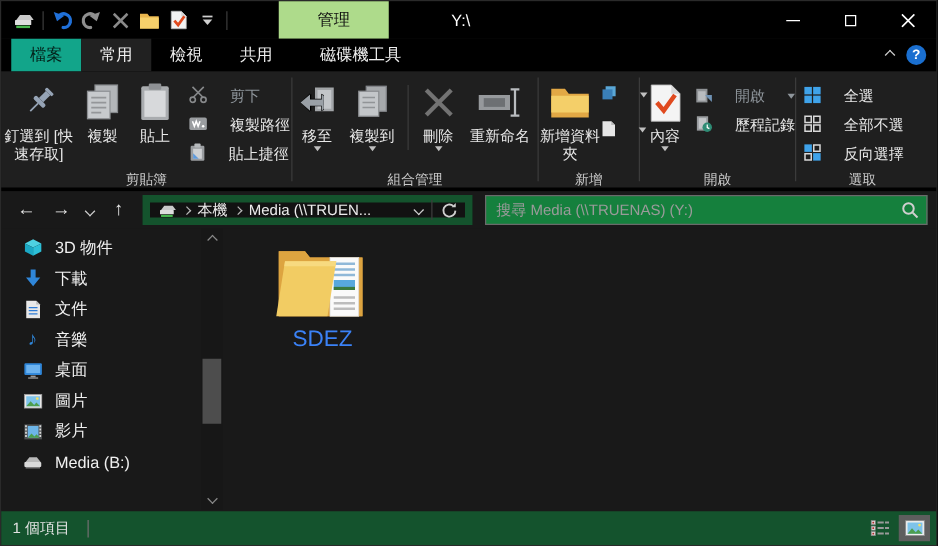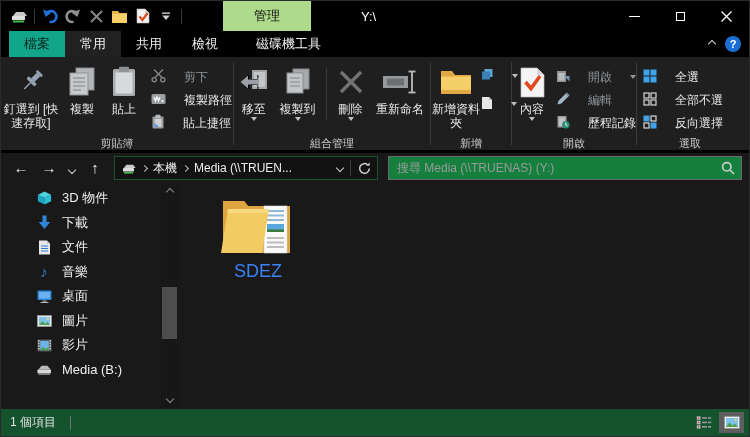--- a/index.html
+++ b/index.html
@@ -48,36 +48,36 @@
   .thin-sep{width:1px;background:#3b3b3b;margin:8px 4px 18px 4px}
 
   
   .addr-row{height:30px;display:flex;align-items:center;background:#191919;padding:0 7px;gap:2px}
   .nav-btn{width:26px;text-align:center;color:#e8e8e8;font-size:15px;line-height:22px}
   .chev{display:inline-block;width:6px;height:6px;border-right:1.5px solid #cfcfcf;border-bottom:1.5px solid #cfcfcf}
   .chev-down{transform:rotate(45deg)}
   .chev-up{transform:rotate(-135deg)}
   .crumb-chev{display:inline-block;width:5px;height:5px;border-right:1.3px solid #b9b9b9;
     border-top:1.3px solid #b9b9b9;transform:rotate(45deg);margin:0 6px}
-  .breadcrumb{width:264px;height:24px;border:1px solid #14532d;background:#121212;display:flex;
+  .breadcrumb{width:264px;height:24px;border:6px solid #14532d;background:#121212;display:flex;
     align-items:center;padding:0 6px;color:#ededed;font-size:12px;margin-left:4px}
   .crumb-grow{flex:1}
   .bc-right{display:flex;align-items:center;gap:7px}
   .bc-div{width:1px;height:16px;background:#3c3c3c}
   .search-box{flex:1;height:24px;border:1px solid #6a6a6a;background:#15803d;margin-left:8px;
     position:relative;display:flex;align-items:center}
   .search-box input{flex:1;background:transparent;border:none;outline:none;color:#ddd;
     font-size:12px;padding:0 26px 0 8px;font-family:inherit}
   .search-box input::placeholder{color:#9a9a9a;opacity:1}
   .mag{position:absolute;right:6px;top:4px}
 
   
   .main{position:relative;height:225px;background:#191919;display:flex;overflow:hidden}
   .sidebar{width:160px;padding-top:3px;overflow:hidden}
-  .side-item{height:24.5px;display:flex;align-items:center;gap:10px;padding-left:35px;
+  .side-item{height:24.5px;display:flex;align-items:center;gap:10px;padding-left:17px;
     color:#f0f0f0;font-size:13px;white-space:nowrap}
   .side-icon{width:16px;display:flex;justify-content:center}
   .note{color:#2f86d9;font-size:15px;line-height:14px}
   .vscroll{width:17px;background:#171717;position:relative}
   .vs-arrow{position:absolute;left:0;width:17px;height:14px;display:flex;align-items:center;justify-content:center}
   .vs-thumb{position:absolute;left:1px;width:15px;background:#4d4d4d}
   .vchev{display:inline-block;width:6px;height:6px;border-right:1.6px solid #8a8a8a;border-bottom:1.6px solid #8a8a8a}
 
   .content{flex:1;position:relative}
   .folder-tile{position:absolute;left:38px;top:12px;width:84px;display:flex;flex-direction:column;align-items:center}
@@ -161,22 +161,22 @@
             <line x1="0.5" y1="0.5" x2="10.5" y2="10.5"></line>
             <line x1="10.5" y1="0.5" x2="0.5" y2="10.5"></line>
           </svg>
       </div>
     </div>
   </div>
 
   <div class="tabrow">
     <div class="tab tab-file">檔案</div>
     <div class="tab tab-selected">常用</div>
+    <div class="tab">檢視</div>
     <div class="tab">共用</div>
-    <div class="tab">檢視</div>
     <div class="tab" style="margin-left:8px">磁碟機工具</div>
     <div class="tabrow-right">
       <span class="chev chev-up"></span>
       <span class="help-circle">?</span>
     </div>
   </div>
 
   <div class="ribbon">
 
     <div class="rgroup" style="width:232px">
@@ -380,29 +380,20 @@
             <span>
               <svg width="14" height="14" viewBox="0 0 14 14">
                   <rect x="1" y="2" width="9" height="11" fill="#8f9periodo"></rect>
                   <rect x="1" y="2" width="9" height="11" fill="#909396"></rect>
                   <rect x="2.5" y="4" width="6" height="7.5" fill="#b9bcbf"></rect>
                   <path d="M8 7 h5.5 v5.5z" fill="#6f92b4"></path>
                 </svg>
             </span>
             <span class="dim">開啟</span>
             <span class="dd" style="border-top-color:#8e959b"></span>
-          </div>
-          <div class="sbtn">
-            <span>
-              <svg width="14" height="14" viewBox="0 0 14 14">
-                  <path d="M1.5 12.5 l1-3.8 7.3-7.3 2.8 2.8 -7.3 7.3z" fill="#a3b5c8"></path>
-                  <path d="M9.8 1.4 l2.8 2.8 1-1 -2.8-2.8z" fill="#8099b3"></path>
-                </svg>
-            </span>
-            <span class="dim">編輯</span>
           </div>
           <div class="sbtn">
             <span>
               <svg width="14" height="14" viewBox="0 0 14 14">
                   <rect x="1.5" y="1" width="9" height="11.5" fill="#9a9da0"></rect>
                   <rect x="3" y="2.5" width="6" height="8.5" fill="#c3c6c9"></rect>
                   <circle cx="9.8" cy="9.8" r="3.8" fill="#2e8b74"></circle>
                   <path d="M9.8 7.6 v2.4 l1.7 0.9" stroke="#fff" stroke-width="1" fill="none"></path>
                 </svg>
             </span>

